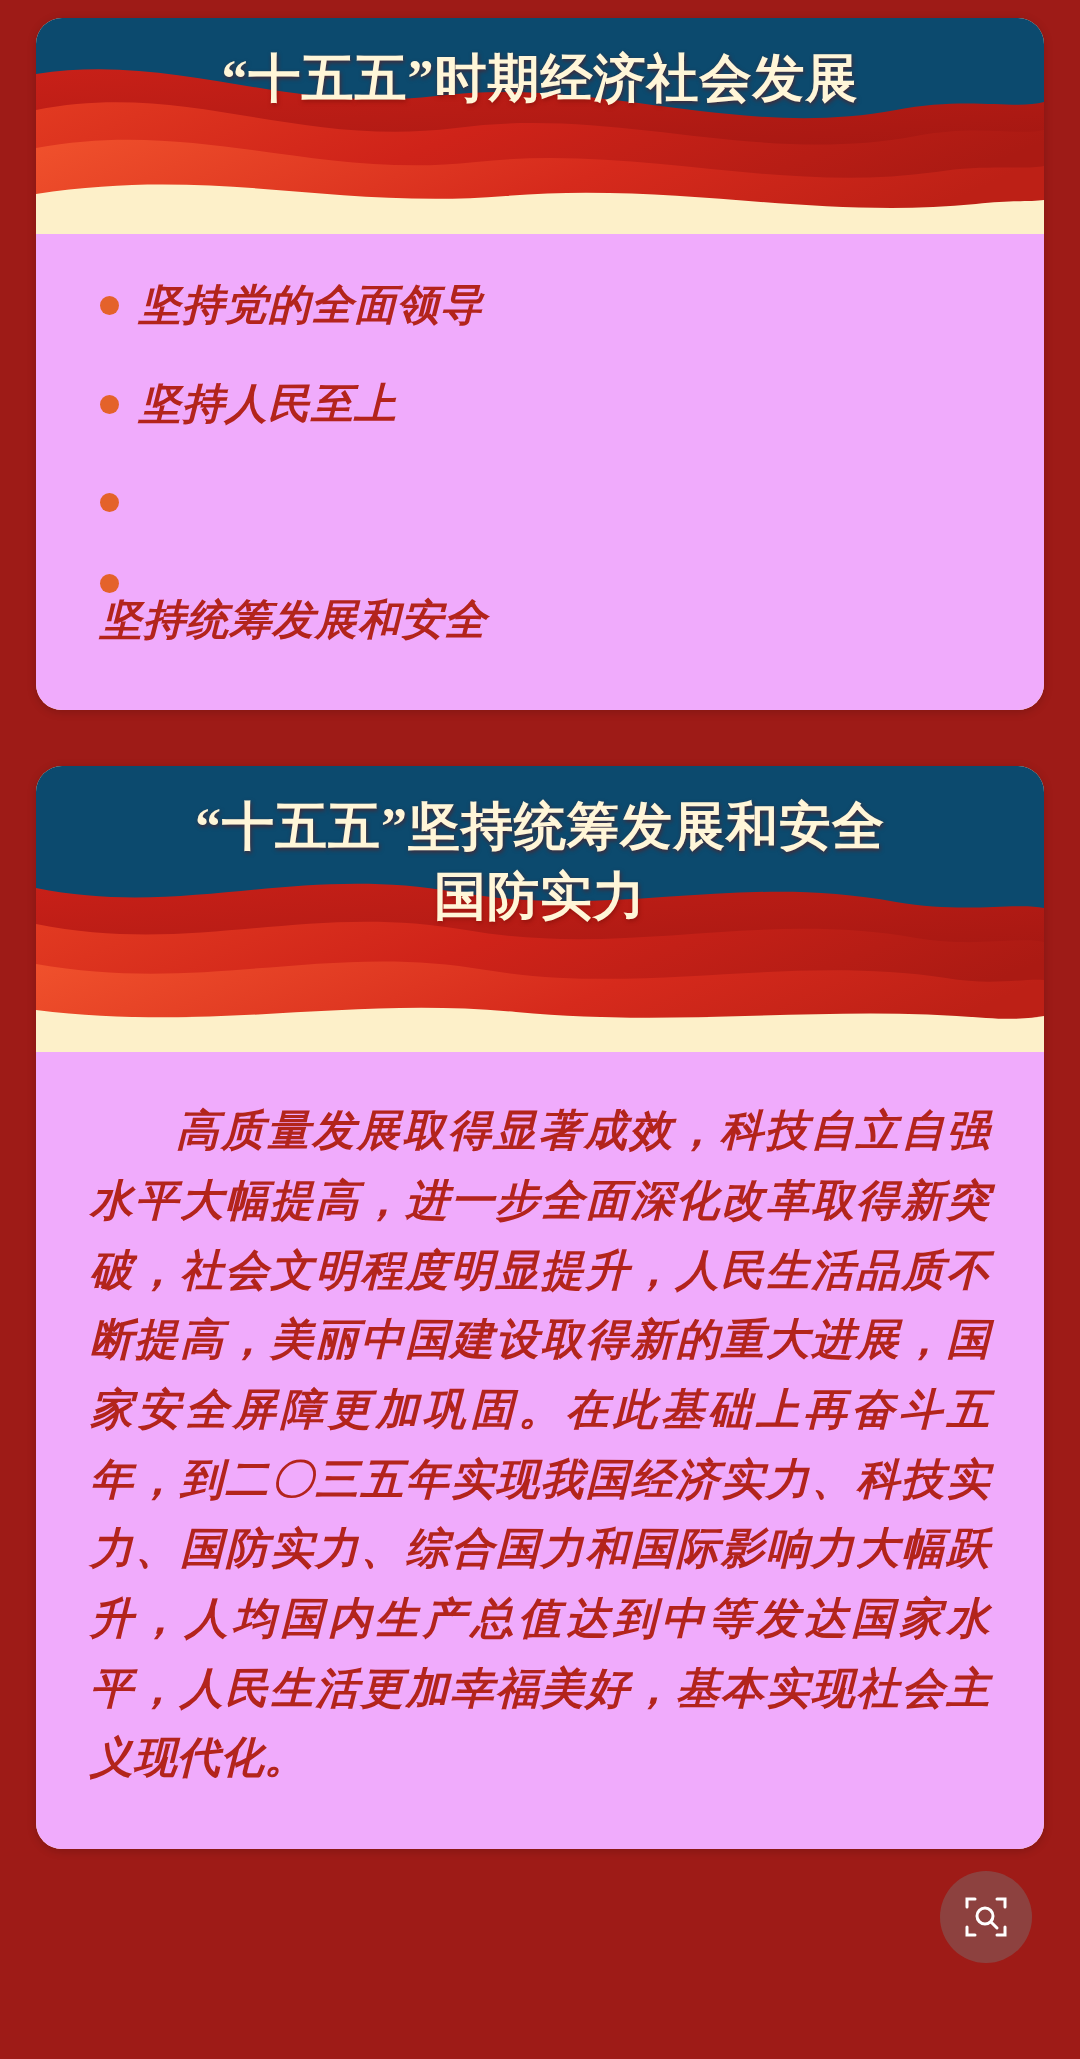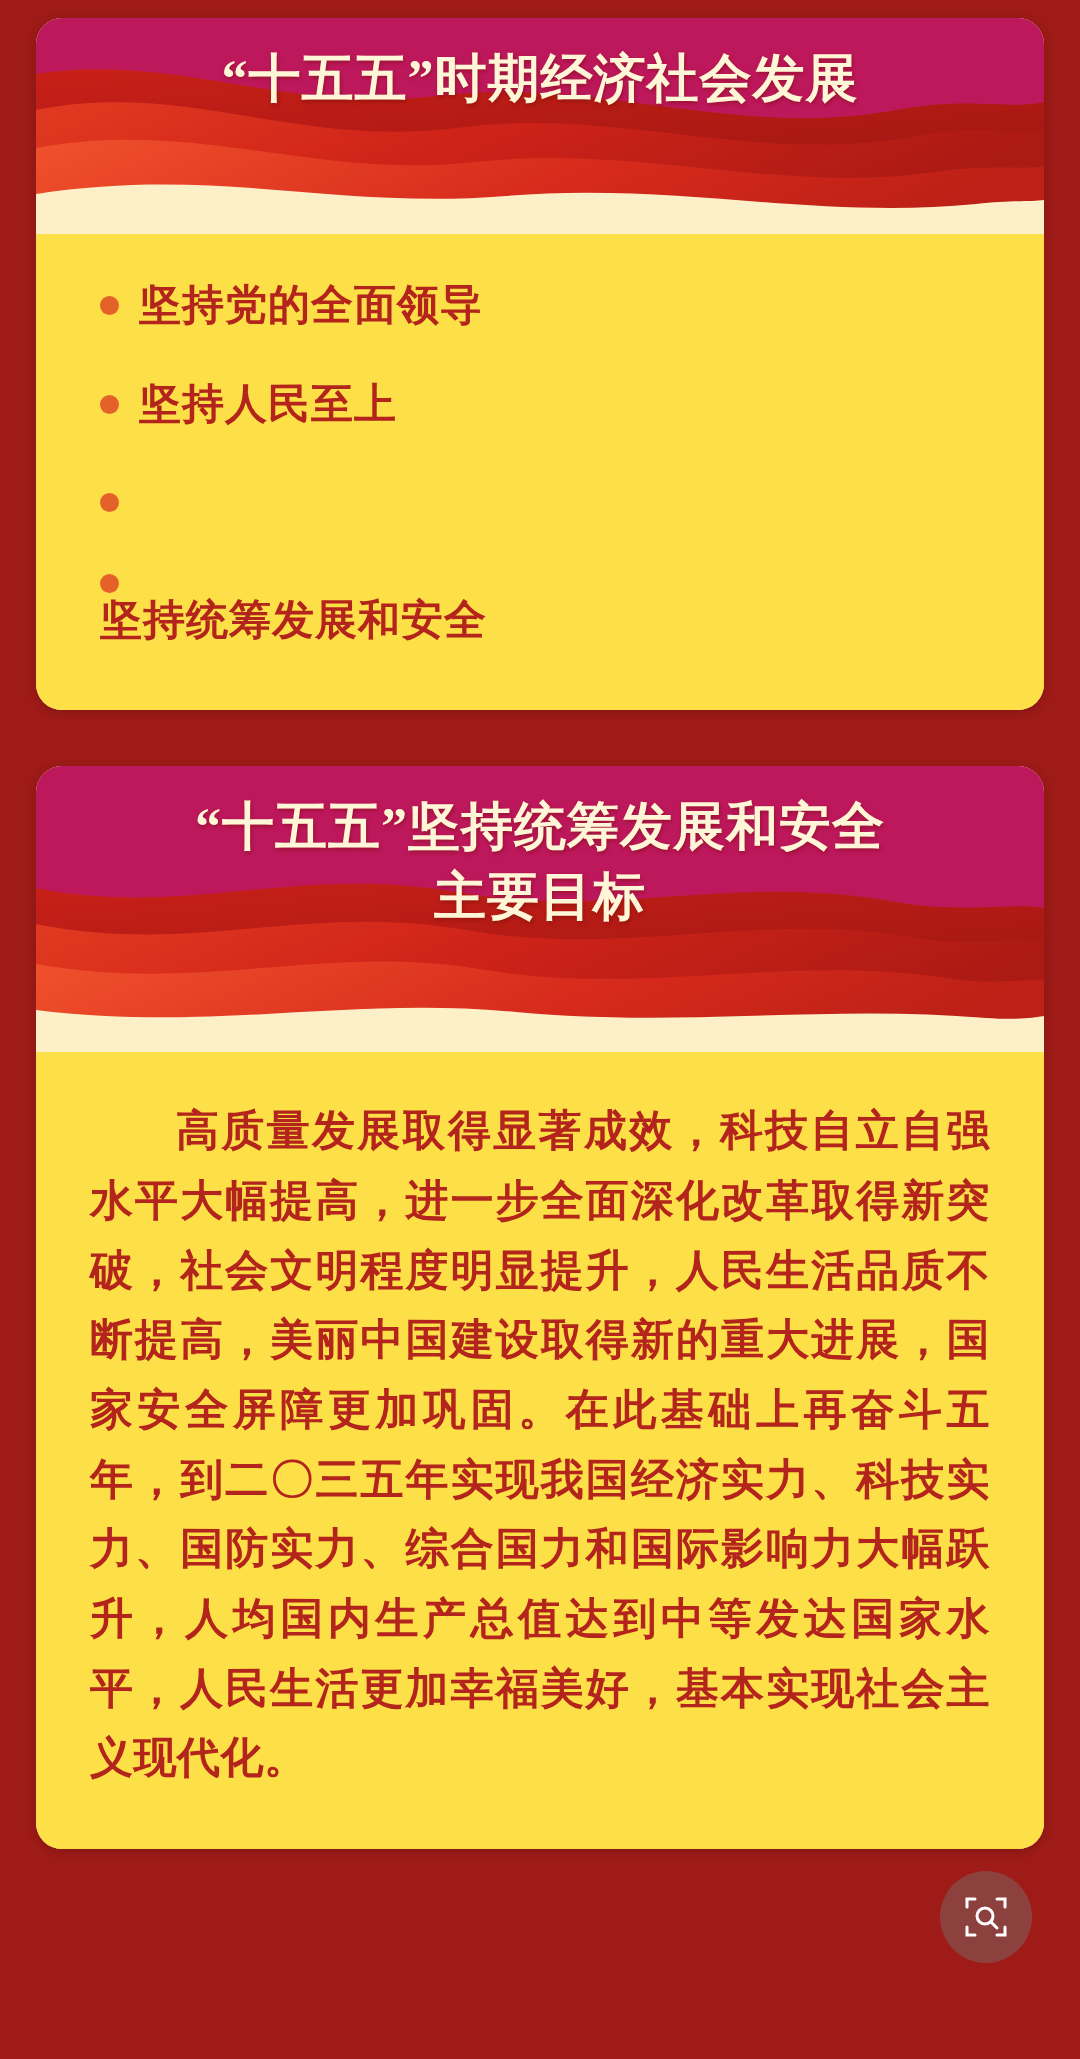--- a/index.html
+++ b/index.html
@@ -31,21 +31,21 @@
     overflow: hidden;
     background: #fdf0c9;
     box-shadow: 0 2px 10px rgba(0,0,0,0.18);
     margin-bottom: 56px;
   }
   .card:last-of-type { margin-bottom: 0; }
 
   
   .banner {
     position: relative;
-    background: #be185d;
+    background: #0c4a6e;
     padding: 26px 30px 120px 30px;
     overflow: hidden;
   }
   .banner .flagwaves {
     position: absolute;
     left: 0; right: 0; bottom: 0;
     height: 190px;
     pointer-events: none;
   }
   .banner-title {
@@ -57,24 +57,25 @@
     font-size: 52px;
     line-height: 1.35;
     letter-spacing: 1px;
     text-shadow: 1px 2px 4px rgba(120,12,8,0.55);
     font-family: "Liberation Serif", "DejaVu Serif", serif;
   }
   .banner-title .line { display: block; }
 
   
   .card-body {
-    background: #fde047;
+    background: #f0abfc;
     padding: 44px 54px 56px 54px;
     position: relative;
     z-index: 4;
+    font-style: italic;
   }
 
   
   .bullet-list {
     list-style: none;
     margin: 0;
     padding: 0 0 0 10px;
   }
   .bullet-list li {
     display: flex;
@@ -201,21 +202,21 @@
             <stop offset="100%" stop-color="#9b1510"></stop>
           </linearGradient>
         </defs>
         <path d="M0,26 C150,56 260,2 420,30 C580,58 700,10 860,40 C930,52 980,40 1008,46 L1008,190 L0,190 Z" fill="url(#g2c)"></path>
         <path d="M0,62 C160,94 270,40 430,68 C590,96 720,48 880,76 C940,86 985,74 1008,80 L1008,190 L0,190 Z" fill="url(#g2a)"></path>
         <path d="M0,102 C170,132 290,80 450,108 C610,134 750,92 910,116 C955,124 990,116 1008,118 L1008,190 L0,190 Z" fill="url(#g2b)"></path>
         <path d="M0,148 C180,170 310,134 480,150 C650,166 790,142 950,156 C980,158 996,156 1008,154 L1008,190 L0,190 Z" fill="#fdf0c9"></path>
       </svg>
       <div class="banner-title">
         <span class="line">“十五五”坚持统筹发展和安全</span>
-        <span class="line">主要目标</span>
+        <span class="line">国防实力</span>
       </div>
     </div>
     <div class="card-body">
       <p class="para">高质量发展取得显著成效，科技自立自强水平大幅提高，进一步全面深化改革取得新突破，社会文明程度明显提升，人民生活品质不断提高，美丽中国建设取得新的重大进展，国家安全屏障更加巩固。在此基础上再奋斗五年，到二〇三五年实现我国经济实力、科技实力、国防实力、综合国力和国际影响力大幅跃升，人均国内生产总值达到中等发达国家水平，人民生活更加幸福美好，基本实现社会主义现代化。</p>
     </div>
   </div>
 
   <div class="zoom-fab">
     <svg width="46" height="46" viewBox="0 0 46 46">
       <g fill="none" stroke="#ffffff" stroke-width="3" stroke-linecap="round">

